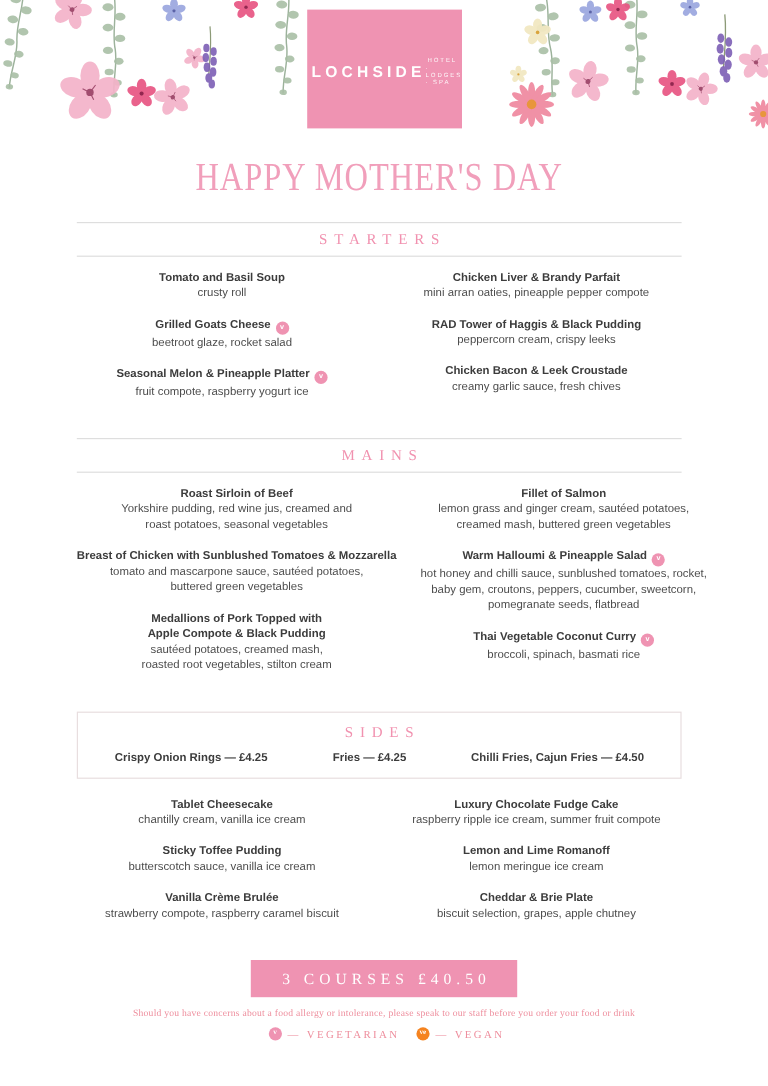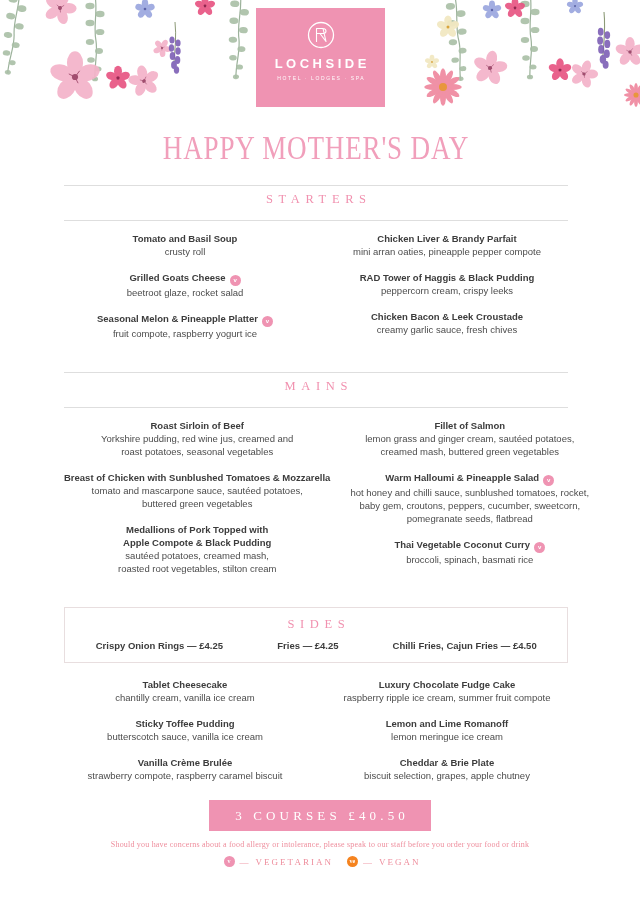--- a/index.html
+++ b/index.html
@@ -8,36 +8,36 @@
     --vegan-orange:#F5831F; --note-pink:#EE8E9D;
   }
   *{margin:0;padding:0;box-sizing:border-box;}
   html,body{width:640px;height:905px;background:#fff;overflow:hidden;
     font-family:"Liberation Sans",sans-serif;}
   .page{position:relative;width:640px;height:905px;background:#fff;}
 
   
   .flower-band{position:absolute;top:0;left:0;width:640px;height:130px;}
   .logo-box{position:absolute;top:8px;left:256px;width:129px;height:99px;
-    background:var(--pink);display:flex;flex-direction:column;align-items:center;}
+    background:var(--pink);display:flex;flex-direction:row;align-items:center;}
   .logo-mark{margin-top:9px;}
   .brand-name{color:#fff;font-weight:700;font-size:13px;letter-spacing:3.5px;
     text-indent:3.5px;margin-top:3px;}
   .brand-tagline{color:#fff;font-size:5px;letter-spacing:1.6px;text-indent:1.6px;
     margin-top:4px;opacity:.95;}
 
   
   .content{position:absolute;top:126px;left:64px;width:504px;}
   .menu-title{font-family:"Liberation Serif",serif;color:var(--title-pink);
     font-size:33px;font-weight:400;text-align:center;letter-spacing:1px;
     transform:scaleX(.82);transform-origin:50% 50%;white-space:nowrap;
     margin-top:4px;margin-bottom:18px;}
 
   .rule-band{border-top:1px solid var(--rule);border-bottom:1px solid var(--rule);
-    padding:6px 0 13px;text-align:center;}
+    padding:6px 0 6px;text-align:center;}
   .section-heading{font-family:"Liberation Serif",serif;color:var(--heading-pink);
     font-weight:400;font-size:12.5px;letter-spacing:.45em;text-indent:.45em;
     text-align:center;}
 
   .cols{display:grid;grid-template-columns:1fr 1fr;column-gap:20px;
     margin-top:11px;margin-bottom:19px;}
   .col{display:flex;flex-direction:column;align-items:center;}
   .menu-item{margin-bottom:13px;text-align:center;}
   .item-name{font-weight:700;color:var(--dark);font-size:9.5px;line-height:13px;
     width:max-content;max-width:none;margin:0 auto;white-space:pre-line;}

